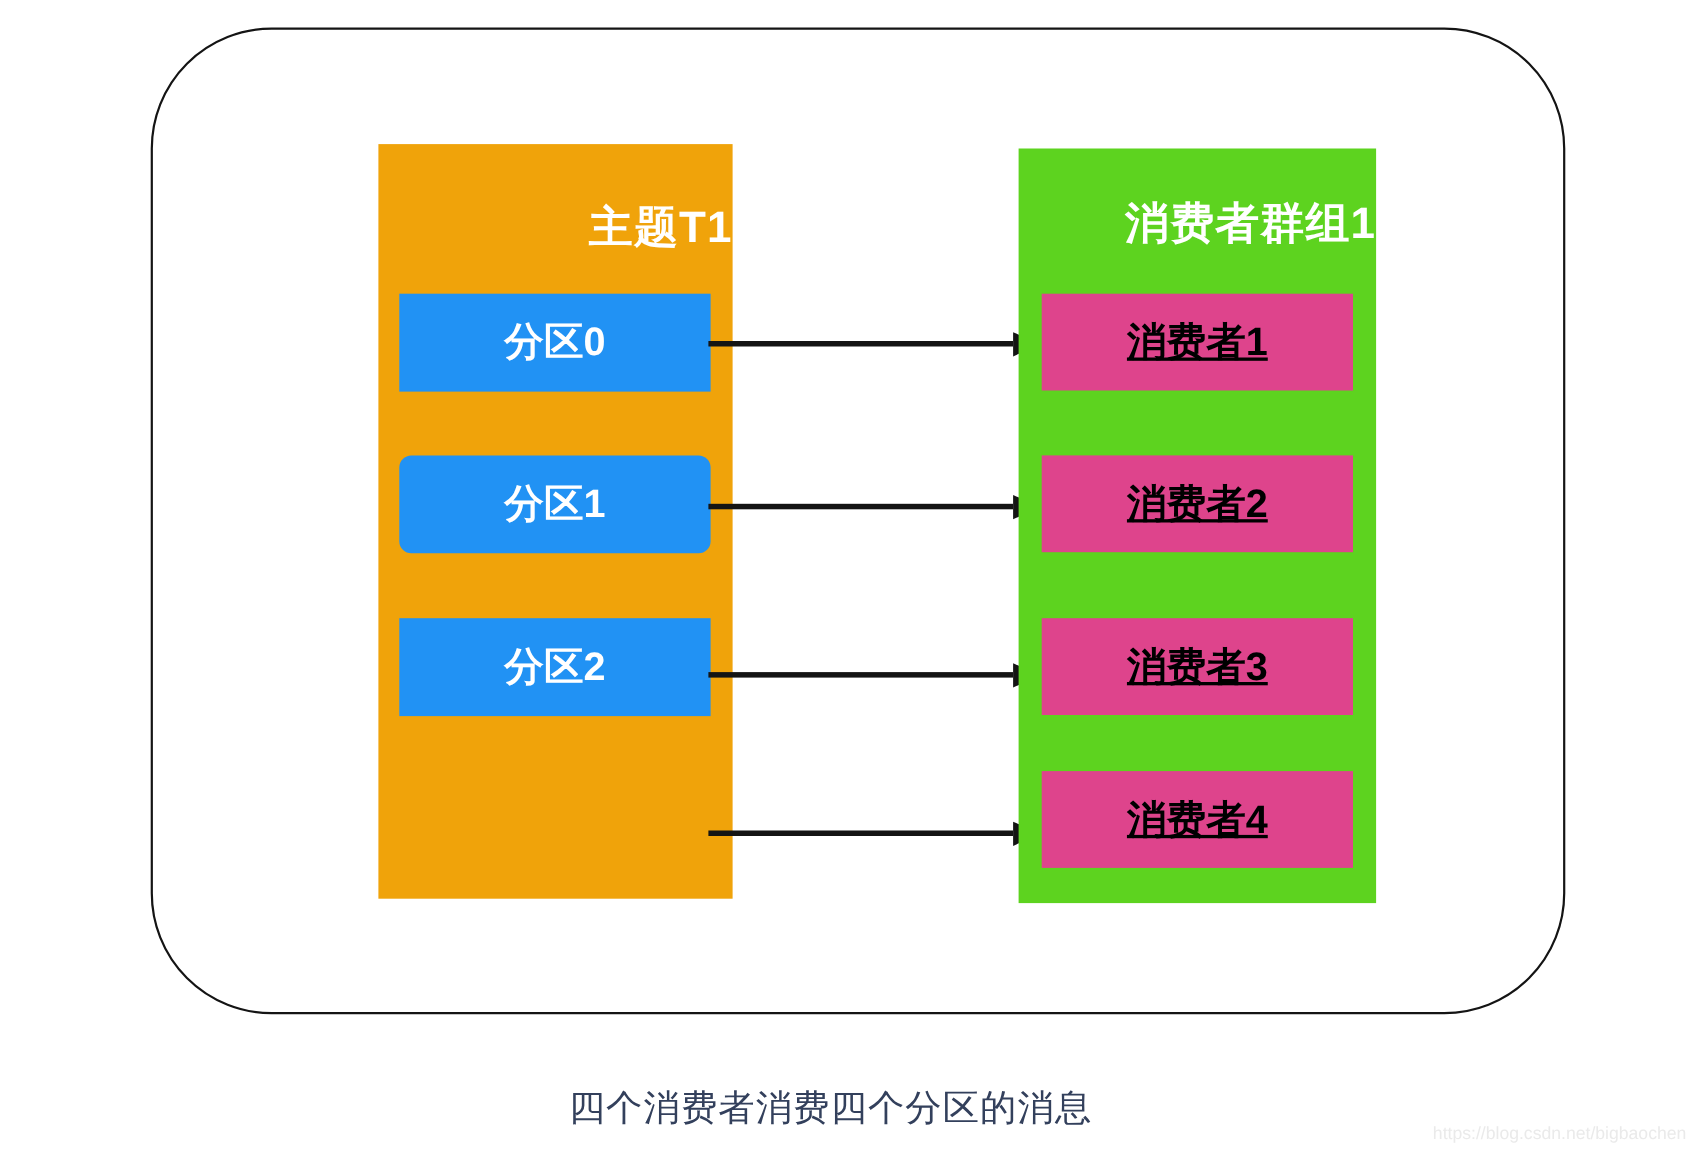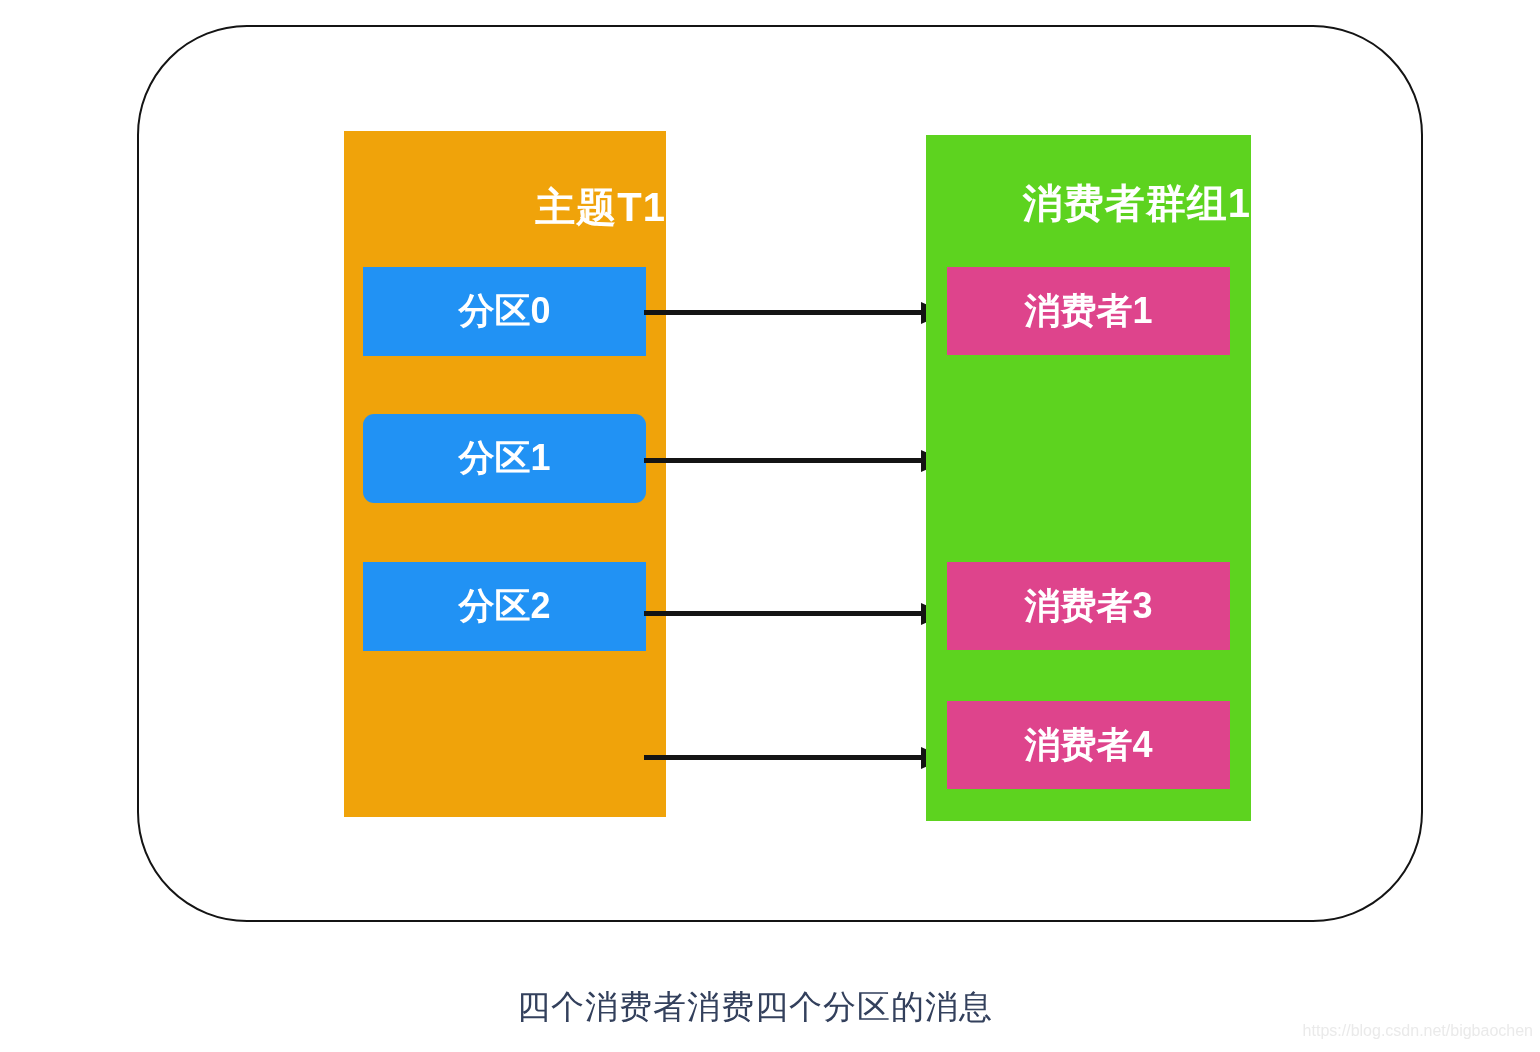--- a/index.html
+++ b/index.html
@@ -80,23 +80,24 @@
   
   .cons-box {
     position: absolute;
     left: 21px;
     width: 283px;
     height: 88px;
     background: var(--consumer-bg, #DE448C);
     display: flex;
     align-items: center;
     justify-content: center;
-    color: #ffffff;
+    color: #000000;
     font-weight: bold;
     font-size: 36px;
+    text-decoration: underline;
   }
   .cons-box.r0 { top: 132px; }
   .cons-box.r1 { top: 279px; }
   .cons-box.r2 { top: 427px; }
   .cons-box.r3 { top: 566px; }
   
   .arrow {
     position: absolute;
     left: 644px;
     width: 277px;
@@ -164,20 +165,23 @@
   <div class="arrow a0"></div>
   <div class="arrow a1"></div>
   <div class="arrow a2"></div>
   <div class="arrow a3"></div>
 
   <div class="group-col">
     <div class="col-title">消费者群组1</div>
     <div class="cons-box r0">
       <span>消费者1</span>
     </div>
+    <div class="cons-box r1">
+      <span>消费者2</span>
+    </div>
     <div class="cons-box r2">
       <span>消费者3</span>
     </div>
     <div class="cons-box r3">
       <span>消费者4</span>
     </div>
   </div>
 
   <div class="caption">四个消费者消费四个分区的消息</div>
 

